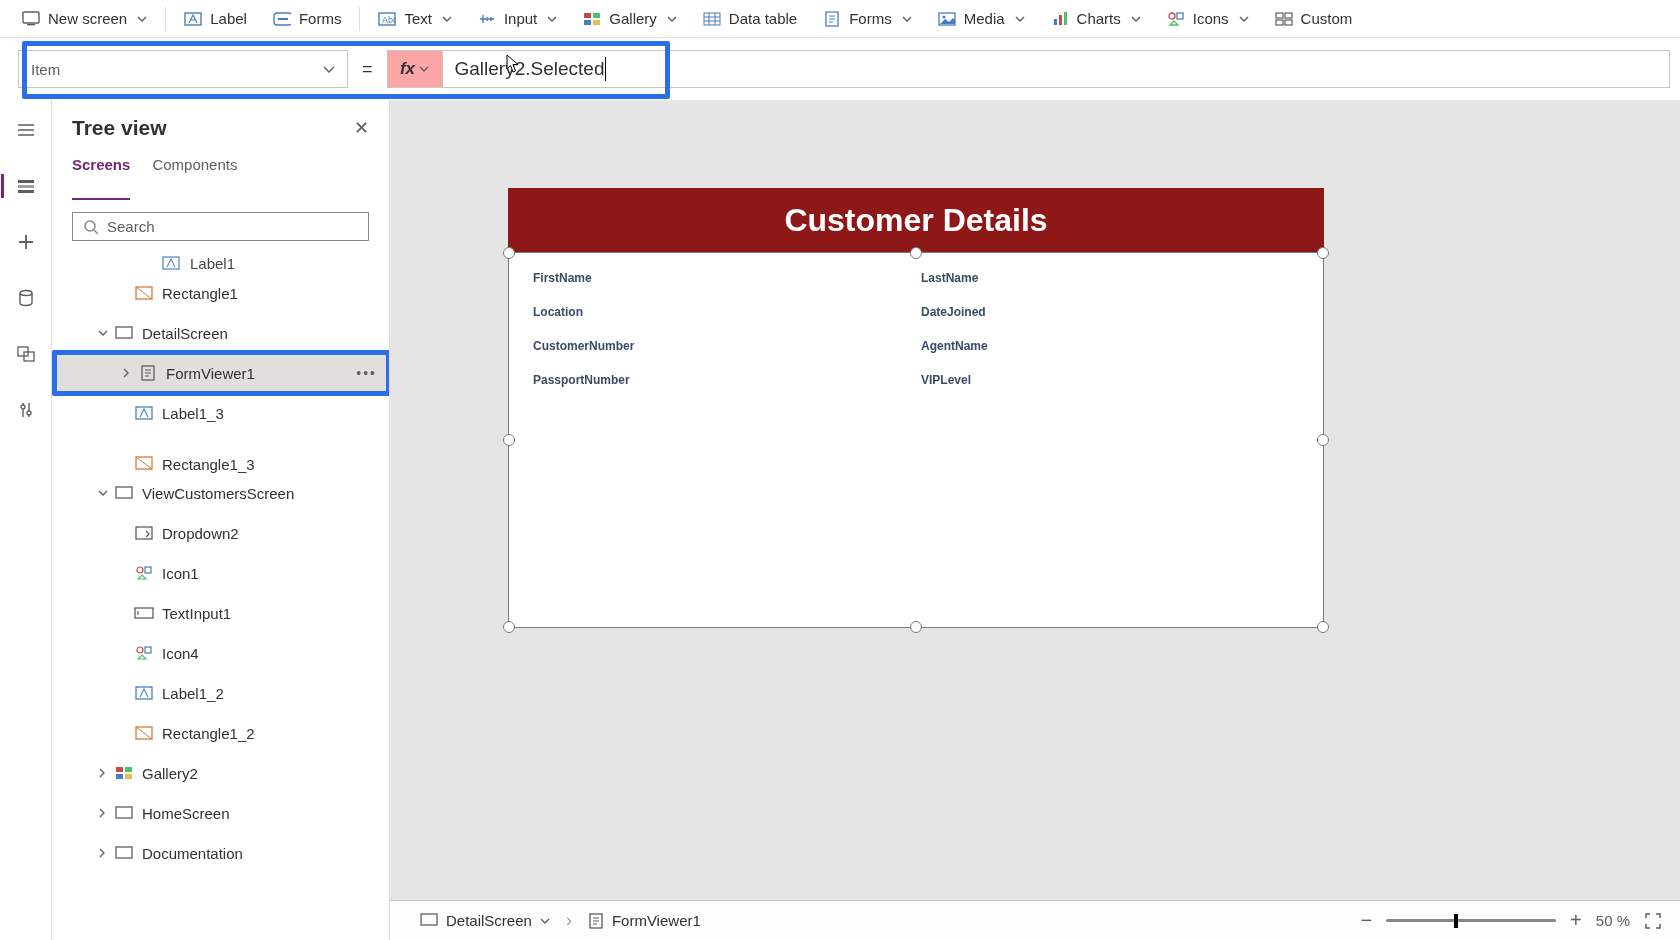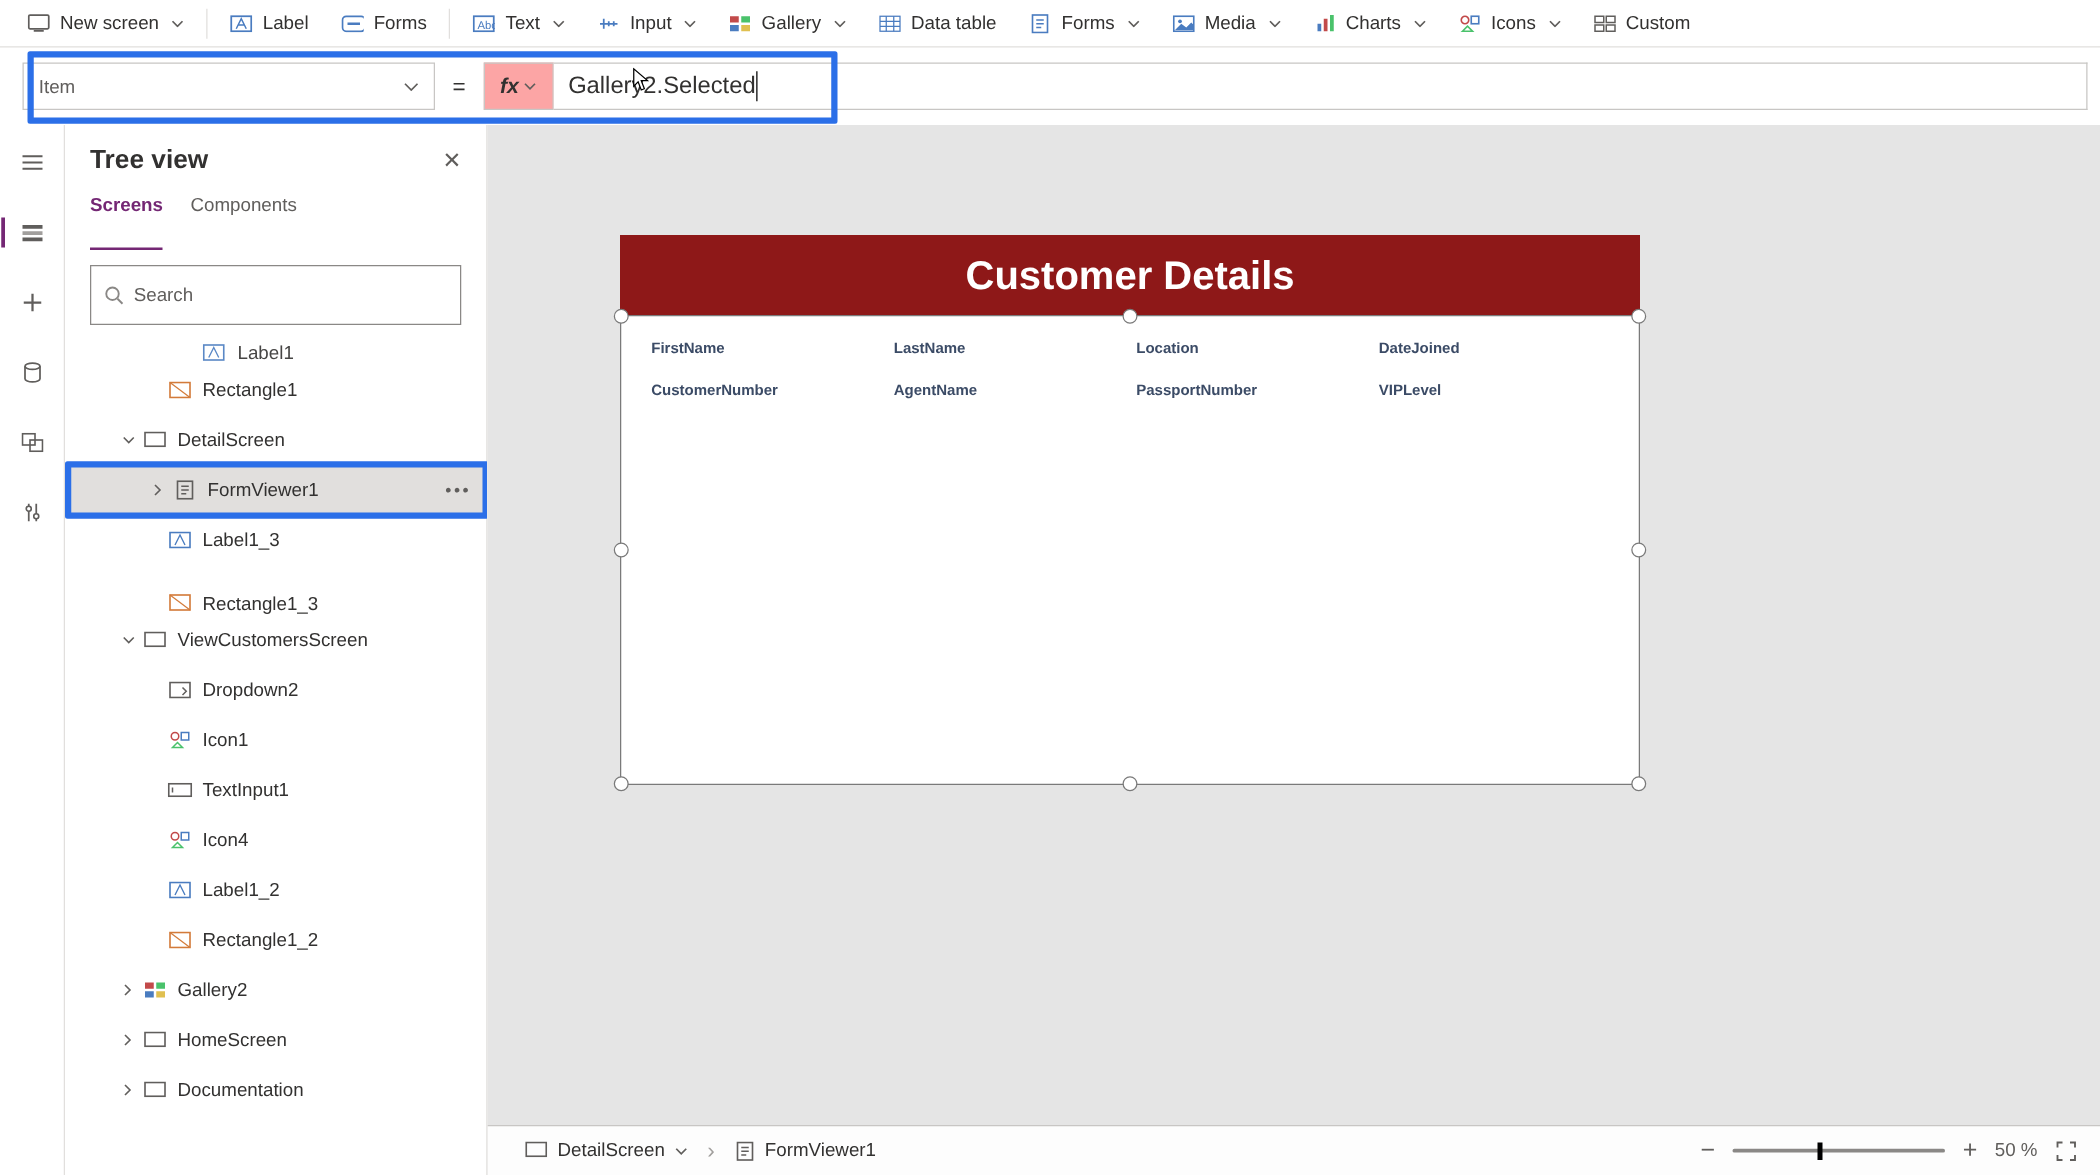--- a/index.html
+++ b/index.html
@@ -28,40 +28,40 @@
   .leftrail .lrbtn { width:32px; height:32px; display:flex; align-items:center; justify-content:center; cursor:pointer; color:#605e5c; position:relative; }
   .leftrail .lrbtn.sel::before { content:""; position:absolute; left:-9px; top:4px; bottom:4px; width:3px; background:#742774; }
 
   .treepanel { width:338px; border-right:1px solid #e1dfdd; display:flex; flex-direction:column; position:relative; }
   .tp-head { display:flex; align-items:center; justify-content:space-between; padding:16px 20px 6px 20px; }
   .tp-head h2 { font-size:21px; font-weight:600; }
   .tp-x { font-size:18px; color:#605e5c; cursor:pointer; }
   .tp-tabs { display:flex; gap:22px; padding:10px 20px 0 20px; font-size:15px; color:#605e5c; }
   .tp-tab { padding-bottom:25px; cursor:pointer; }
   .tp-tab.sel { color:#742774; font-weight:600; border-bottom:2px solid #742774; }
-  .tp-search { margin:12px 20px; height:48px; border:1px solid #8a8886; display:flex; align-items:center; padding:0 10px; gap:8px; color:#605e5c; font-size:15px; }
+  .tp-search { margin:12px 20px; height:29px; border:1px solid #8a8886; display:flex; align-items:center; padding:0 10px; gap:8px; color:#605e5c; font-size:15px; }
   .tree { flex:1; overflow:auto; padding-bottom:20px; position:relative; }
   .tree::-webkit-scrollbar{width:8px}.tree::-webkit-scrollbar-thumb{background:#c8c6c4;}
   .node { display:flex; align-items:center; height:40px; font-size:15px; color:#323130; cursor:pointer; position:relative; padding-right:12px; }
   .node.sel { background:#e1dfdd; }
   .node .chev { width:16px; text-align:center; color:#605e5c; font-size:12px; }
   .node .ni { width:20px; height:20px; margin-right:8px; display:flex; align-items:center; justify-content:center; }
   .node .dots { margin-left:auto; color:#605e5c; font-size:14px; letter-spacing:2px; }
   .cutoff { height:20px; padding-left:110px; font-size:15px; color:#323130; opacity:.9; display:flex; align-items:center; }
 
   .canvas-area { flex:1; display:flex; flex-direction:column; background:#e5e5e5; min-width:0; }
   .canvas-scroll { flex:1; overflow:auto; position:relative; }
-  .design { position:absolute; left:106px; top:88px; width:816px; }
+  .design { position:absolute; left:118px; top:88px; width:816px; }
   .app-title { height:64px; background:#8e1818; color:#fff; font-size:32px; font-weight:700; display:flex; align-items:center; justify-content:center; }
   .form-sel { border:1px solid #7a7a7a; background:#fff; height:376px; position:relative; }
   .handle { position:absolute; width:12px; height:12px; border:1px solid #7a7a7a; background:#fff; border-radius:50%; }
   .h-tl{top:-6px;left:-6px}.h-tr{top:-6px;right:-6px}.h-bl{bottom:-6px;left:-6px}.h-br{bottom:-6px;right:-6px}
   .h-tc{top:-6px;left:calc(50% - 6px)}.h-bc{bottom:-6px;left:calc(50% - 6px)}
   .h-ml{top:calc(50% - 6px);left:-6px}.h-mr{top:calc(50% - 6px);right:-6px}
-  .fields { display:grid; grid-template-columns:repeat(4,1fr); gap:20px 10px; padding:18px 24px; }
+  .fields { display:grid; grid-template-columns:repeat(2,1fr); gap:20px 10px; padding:18px 24px; }
   .flabel { font-size:12px; color:#3b4b66; font-weight:600; }
 
   .crumb { height:40px; border-top:1px solid #c8c6c4; background:#fdfdfd; display:flex; align-items:center; padding:0 18px; gap:0; font-size:15px; }
   .crumb-item { display:flex; align-items:center; gap:8px; padding:4px 12px; cursor:pointer; }
   .crumb-sep { color:#a19f9d; padding:0 4px; font-size:18px; }
   .zoom { margin-left:auto; display:flex; align-items:center; gap:14px; color:#605e5c; }
   .zslider { width:170px; height:3px; background:#8a8886; position:relative; border-radius:2px; }
   .zthumb { position:absolute; top:-5px; width:4px; height:14px; background:#000; left:40%; }
   .zbtn { font-size:20px; cursor:pointer; user-select:none; }
 

